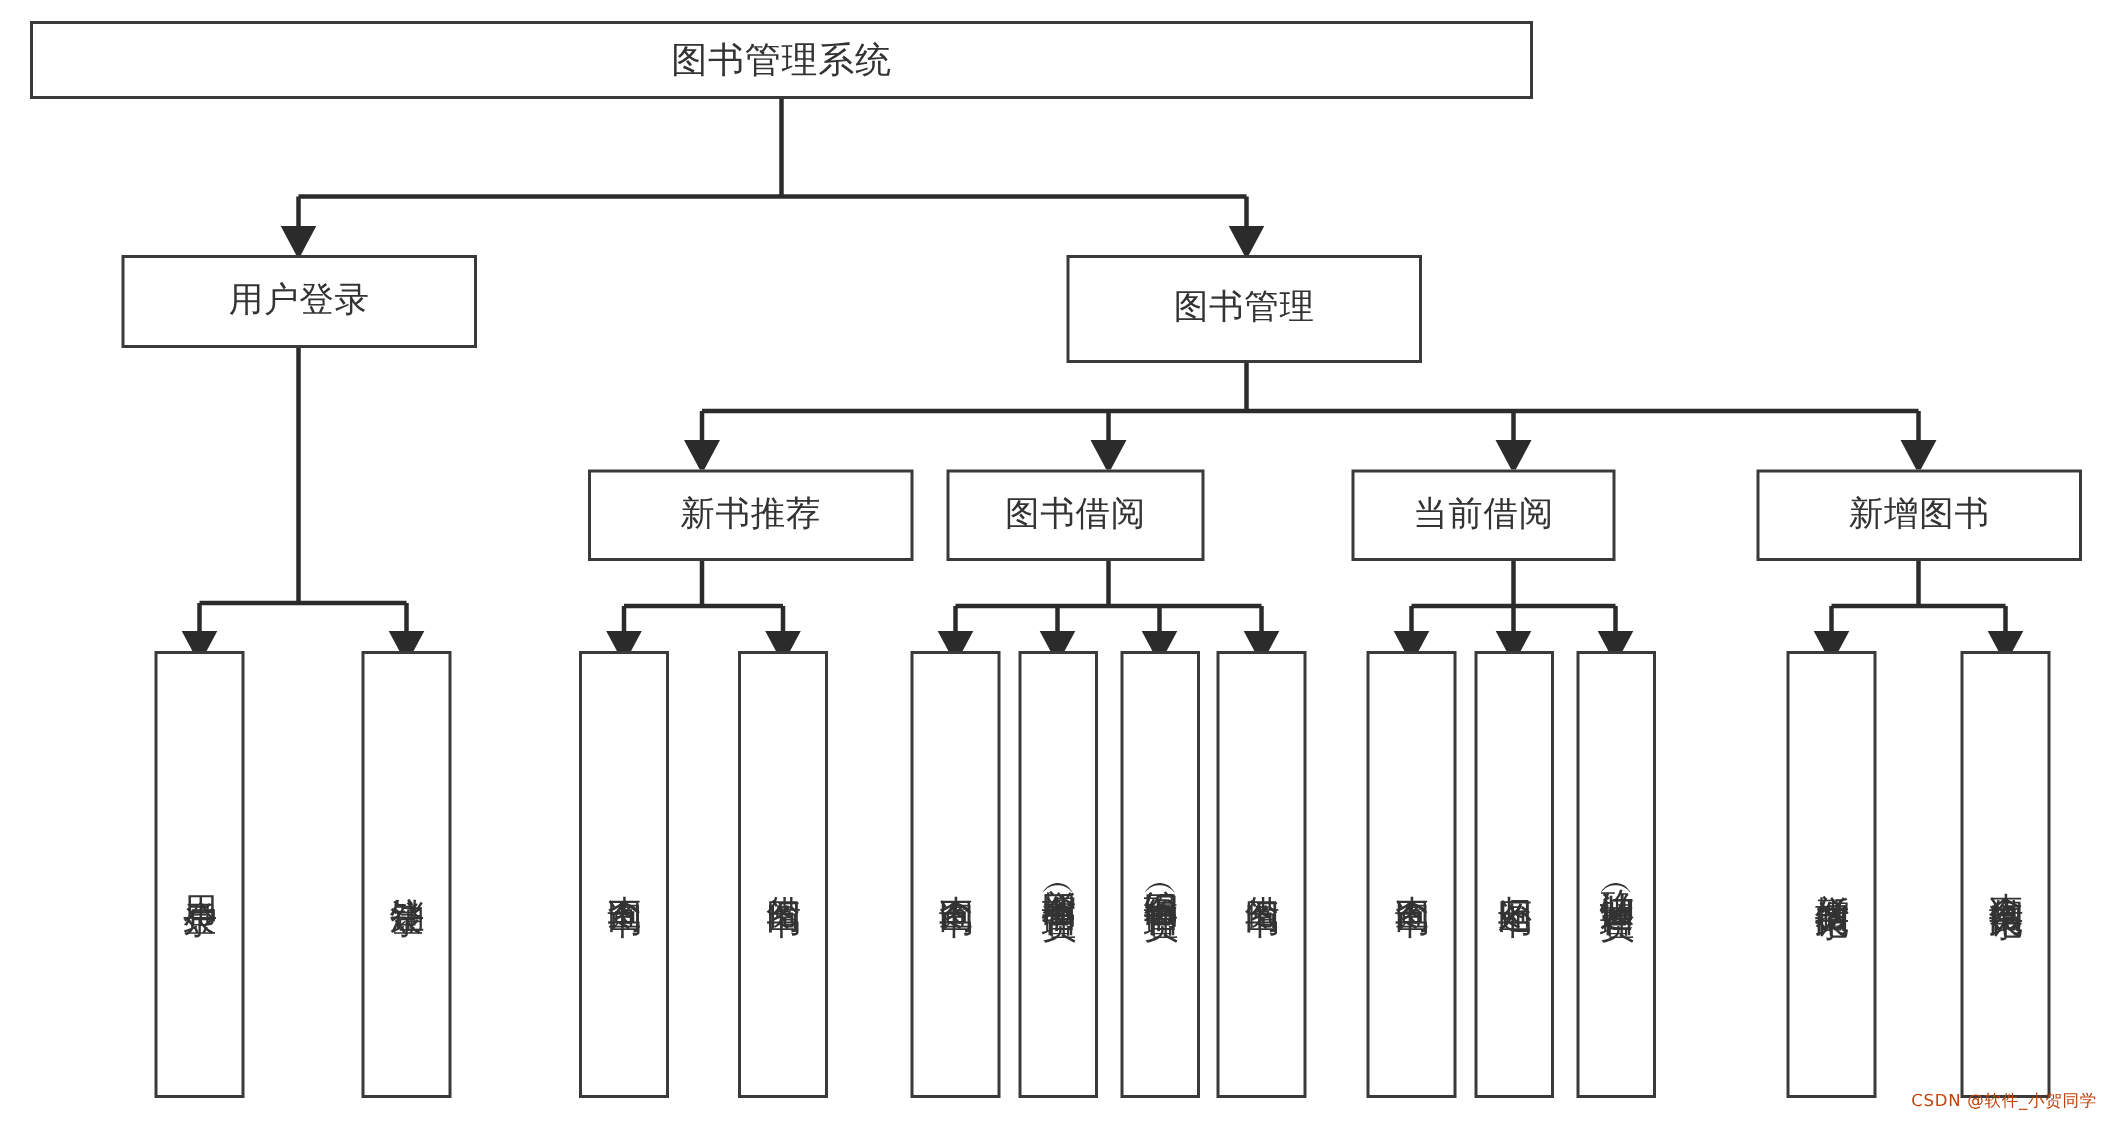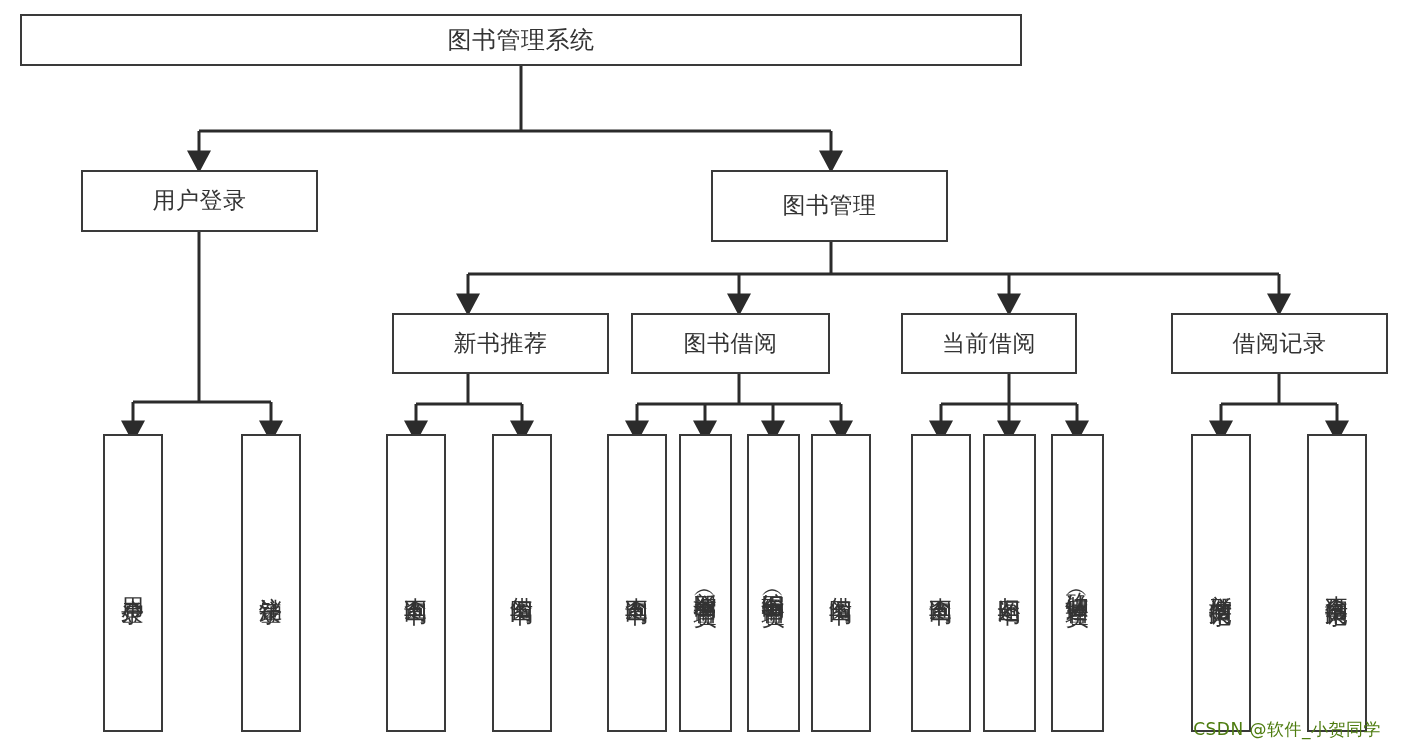--- a/index.html
+++ b/index.html
@@ -60,24 +60,24 @@
   .v-node .node-label {
     writing-mode: vertical-rl;
     text-orientation: upright;
     font-size: 23px;
     line-height: 1.22;
     letter-spacing: 2px;
     max-height: 100%;
   }
   #watermark {
     position: absolute;
-    right: 24px;
+    right: 7px;
     bottom: 6px;
-    font-size: 17px;
-    color: #4d7c0f;
+    font-size: 11px;
+    color: #c2410c;
     z-index: 5;
     white-space: nowrap;
     letter-spacing: 0.5px;
   }
 </style>
 </head>
 <body>
 
 <div id="canvas">
 
@@ -139,28 +139,28 @@
   <div class="node h-node" style="left:81px; top:170px; width:237px; height:62px;">
     <span class="node-label">用户登录</span>
   </div>
   <div class="node h-node" style="left:711px; top:170px; width:237px; height:72px;">
     <span class="node-label">图书管理</span>
   </div>
 
   <div class="node h-node" style="left:361px; top:313px; width:217px; height:61px;margin-left:31px;">
     <span class="node-label">新书推荐</span>
   </div>
-  <div class="node h-node" style="left:631px; top:313px; width:199px; height:61px;">
+  <div class="node h-node" style="left:631px; top:313px; width:172px; height:61px;">
     <span class="node-label">图书借阅</span>
   </div>
   <div class="node h-node" style="left:901px; top:313px; width:176px; height:61px;">
     <span class="node-label">当前借阅</span>
   </div>
   <div class="node h-node" style="left:1171px; top:313px; width:217px; height:61px;">
-    <span class="node-label">借阅记录</span>
+    <span class="node-label">新增图书</span>
   </div>
 
   <div class="node v-node" style="left:103px; top:434px; width:60px; height:298px;">
     <span class="node-label">用户登录</span>
   </div>
   <div class="node v-node" style="left:241px; top:434px; width:60px; height:298px;">
     <span class="node-label">注销登录</span>
   </div>
 
   <div class="node v-node" style="left:386px; top:434px; width:60px; height:298px;">

